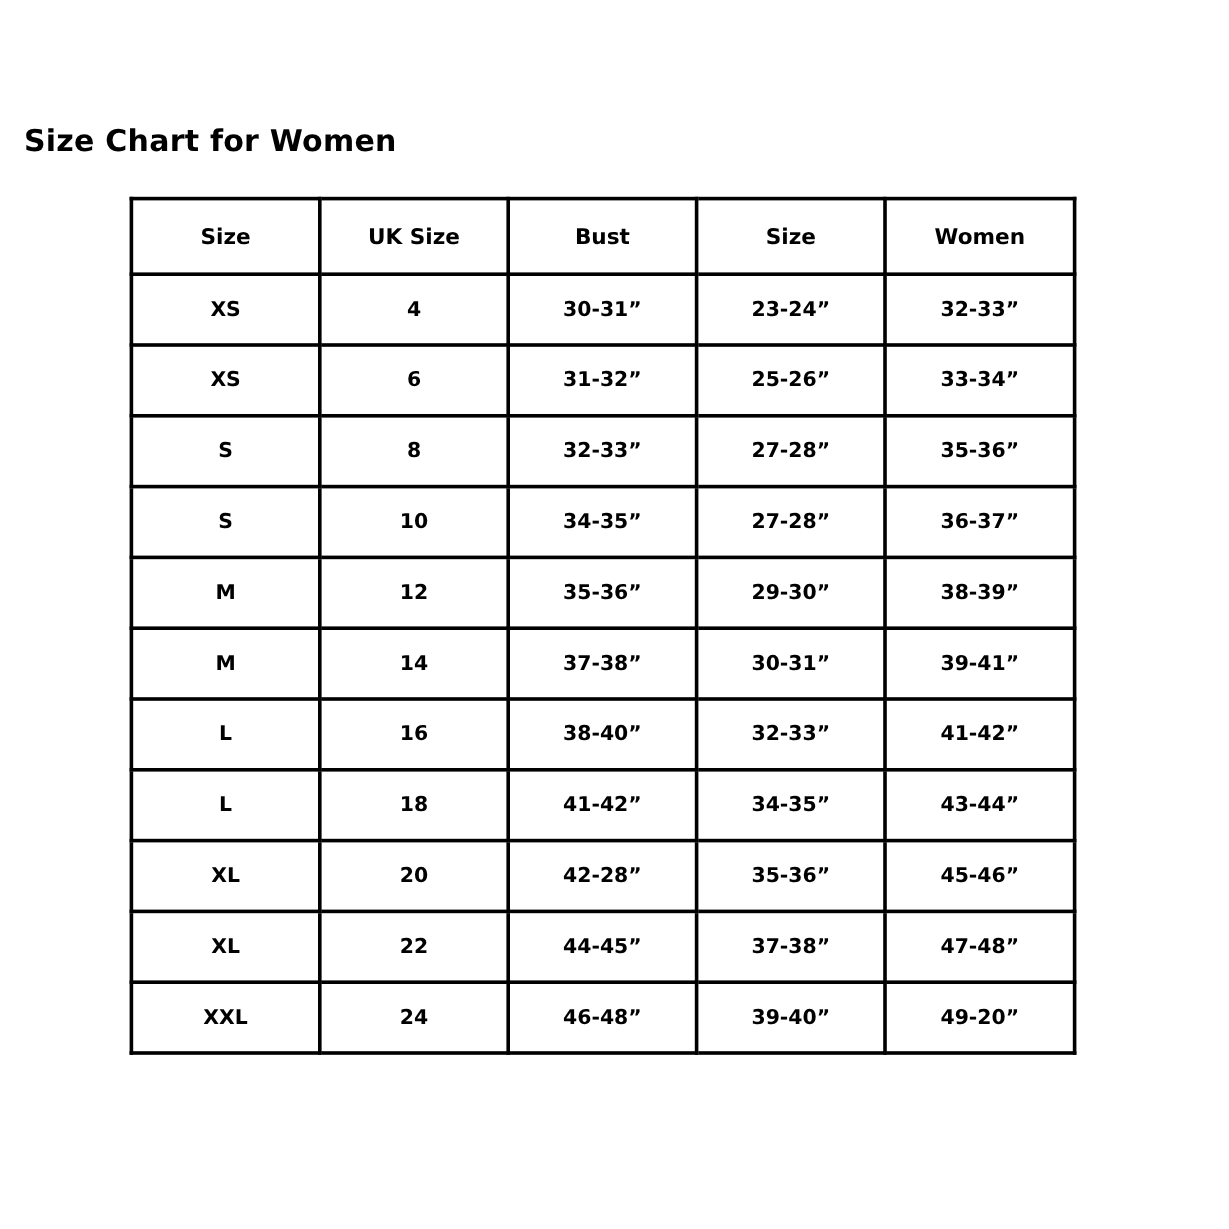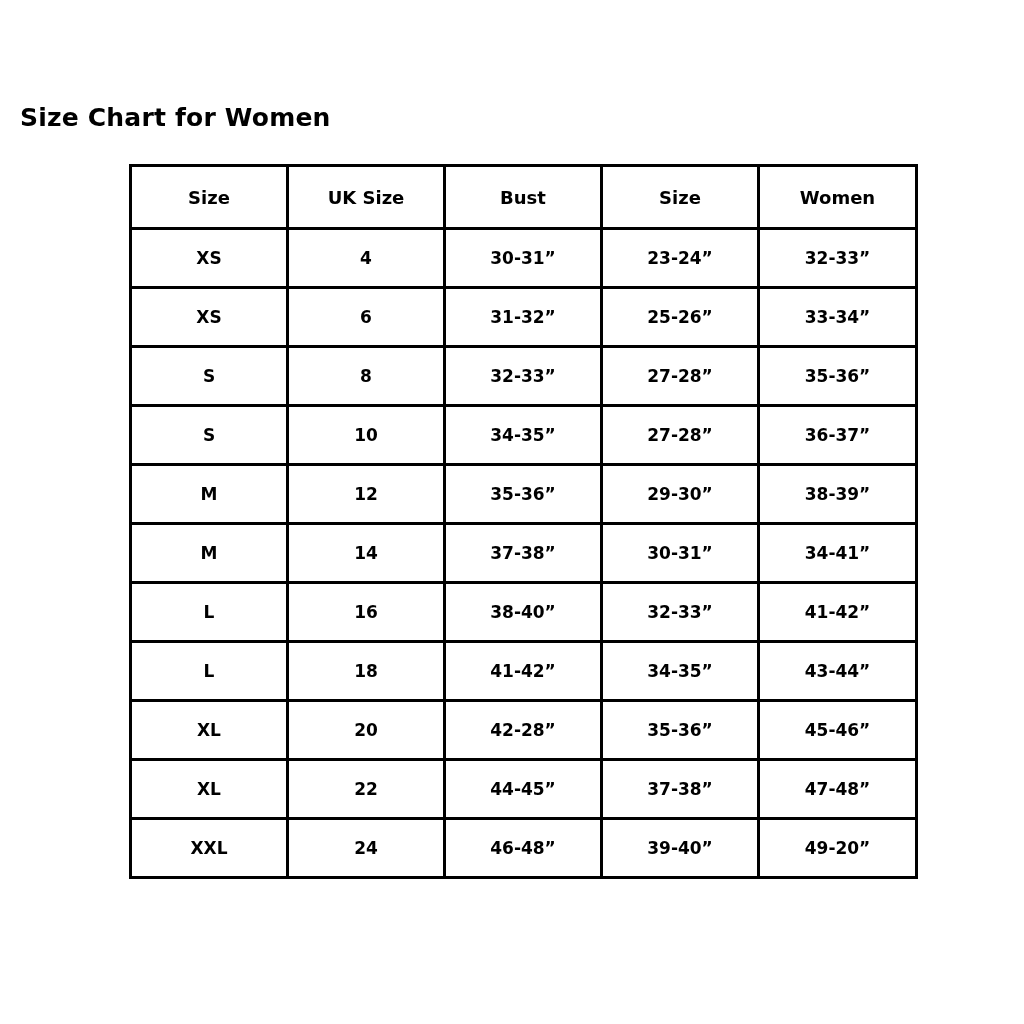--- a/index.html
+++ b/index.html
@@ -26,21 +26,21 @@
     left: 0;
     width: 968px;
     text-align: left;
     font-size: 25px;
     font-weight: bold;
     letter-spacing: 0.2px;
     margin-left: 20px;
   }
   .table-wrap {
     position: absolute;
-    left: 129px;
+    left: 108px;
     top: 164px;
     width: 696px;
   }
   table.size-table {
     border-collapse: collapse;
     width: 786px;
     table-layout: fixed;
   }
   table.size-table th,
   table.size-table td {
@@ -121,21 +121,21 @@
           <td>12</td>
           <td>35-36”</td>
           <td>29-30”</td>
           <td>38-39”</td>
         </tr>
         <tr>
           <td>M</td>
           <td>14</td>
           <td>37-38”</td>
           <td>30-31”</td>
-          <td>34-41”</td>
+          <td>39-41”</td>
         </tr>
         <tr>
           <td>L</td>
           <td>16</td>
           <td>38-40”</td>
           <td>32-33”</td>
           <td>41-42”</td>
         </tr>
         <tr>
           <td>L</td>

